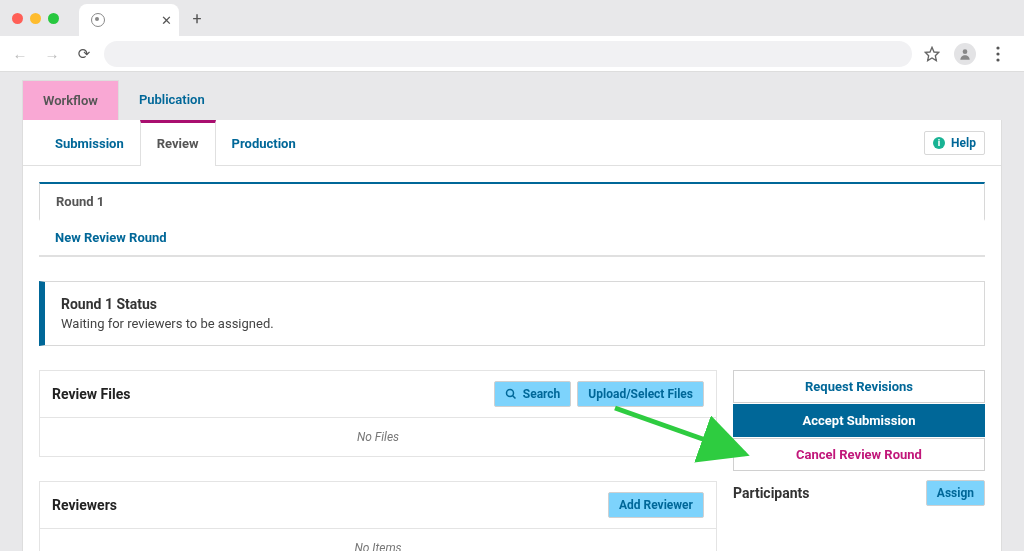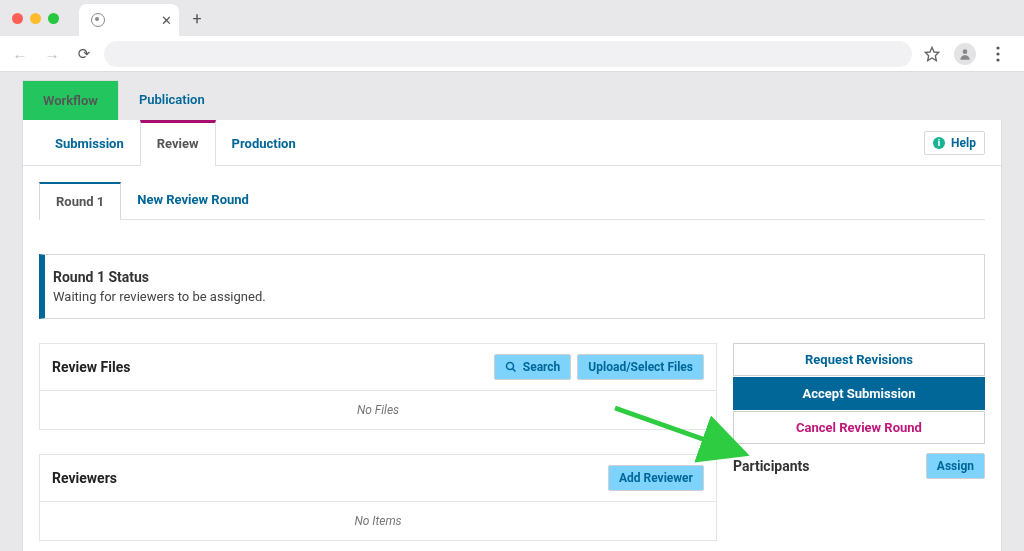--- a/index.html
+++ b/index.html
@@ -77,21 +77,21 @@
 .outer-tabs {
   display: flex;
 }
 .outer-tab {
   padding: 12px 20px;
   font-weight: 600;
   color: #006798;
   cursor: pointer;
 }
 .outer-tab.active {
-  background: #22c55e;
+  background: #f9a8d4;
   color: #555;
   border-top: 1px solid #ddd;
   border-left: 1px solid #ddd;
   border-right: 1px solid #ddd;
 }
 .panel {
   background: #fff;
   border: 1px solid #ddd;
   border-top: none;
   padding: 0 0 20px 0;
@@ -125,43 +125,43 @@
 .help-link {
   border: 1px solid #d8d8d8;
   border-radius: 2px;
   padding: 4px 8px;
   display:flex; align-items:center; gap:6px;
   color:#006798; font-weight:700; font-size:12px;
 }
 .help-link .dot { width:12px; height:12px; border-radius:50%; background:#19b394; color:#fff; font-size:9px; display:flex; align-items:center; justify-content:center; font-weight:900;}
 
 .stage-body { padding: 16px; }
-.round-tabs { display:flex; }
+.round-tabs { display:flex;flex-direction:column; }
 .round-tab {
   padding: 10px 16px;
   font-weight: 700;
   color:#006798;
   border-bottom: 1px solid #e0e0e0;
   cursor:pointer;
 }
 .round-tab:first-child { border-left: none; }
 .round-tab.active {
   color:#555;
   border: 1px solid #d8d8d8;
   border-bottom: 2px solid #fff;
   border-top: 2px solid #006798;
   margin-bottom: -1px;
 }
 .round-rest-border { flex:1; border-bottom:1px solid #e0e0e0; }
 
 .status-box {
-  margin-top: 34px;
+  margin-top: 24px;
   border: 1px solid #d8d8d8;
   border-left: 6px solid #006798;
-  padding: 14px 8px;
+  padding: 14px 16px;
 }
 .status-title { font-weight:700; font-size:14px; margin-bottom:4px; }
 .status-msg { color:#444; font-size:13px; }
 
 .content-cols {
   display:flex;
   gap: 16px;
   margin-top: 24px;
 }
 .left-col { flex: 1; display:flex; flex-direction:column; gap: 24px; }

